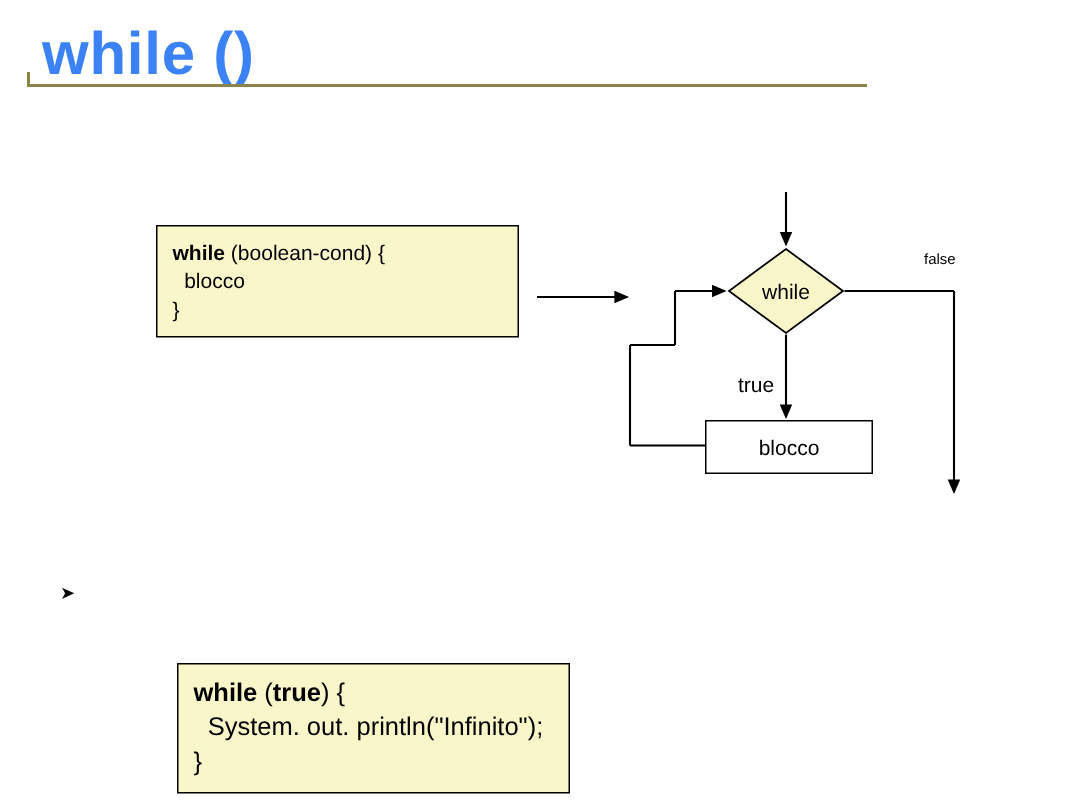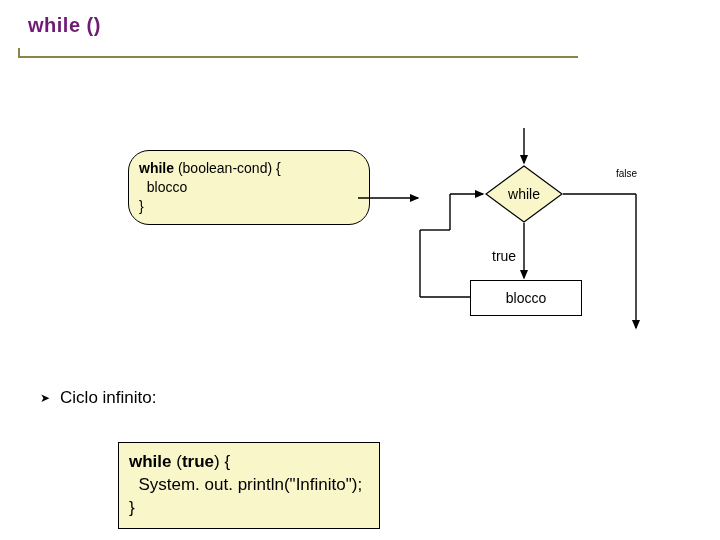--- a/index.html
+++ b/index.html
@@ -11,23 +11,23 @@
     font-family: Verdana, Geneva, sans-serif;
     position: relative;
     overflow: hidden;
   }
   .title-wrap {
     position: absolute;
     left: 28px;
     top: 14px;
   }
   .title {
-    font-size: 20px;
+    font-size: 40px;
     font-weight: bold;
-    color: #701a75;
+    color: #3b82f6;
     letter-spacing: 0.5px;
   }
   .title-rule {
     position: absolute;
     left: 18px;
     top: 56px;
     width: 560px;
     border-top: 2px solid #8a8449;
   }
   .title-rule-tick {
@@ -41,21 +41,21 @@
     position: absolute;
     background: #f9f6c9;
     border: 1px solid #000;
     padding: 8px 10px;
     font-family: Verdana, Geneva, sans-serif;
     font-size: 14px;
     line-height: 1.35;
     white-space: pre;
   }
   .codebox b { font-weight: bold; }
-  #code1 { left: 128px; top: 150px; width: 220px; border-radius: 21px; }
+  #code1 { left: 104px; top: 150px; width: 220px; }
   #code2 { left: 118px; top: 442px; width: 240px; font-size: 17px; }
 
   .bullet-row {
     position: absolute;
     left: 40px;
     top: 388px;
     display: flex;
     align-items: center;
     gap: 10px;
     font-size: 17px;
@@ -163,18 +163,17 @@
 <div class="diamond-label">while</div>
 <div class="label-false">false</div>
 <div class="label-true">true</div>
 
 <div class="process">
   <span>blocco</span>
 </div>
 
 <div class="bullet-row">
   <span class="bullet-glyph">➤</span>
-  <span>Ciclo infinito:</span>
 </div>
 
 <div id="code2" class="codebox"><b>while</b><span> (</span><b>true</b><span>) {</span>
 <span>  System. out. println("Infinito");</span>
 <span>}</span></div>
 
 </body></html>

